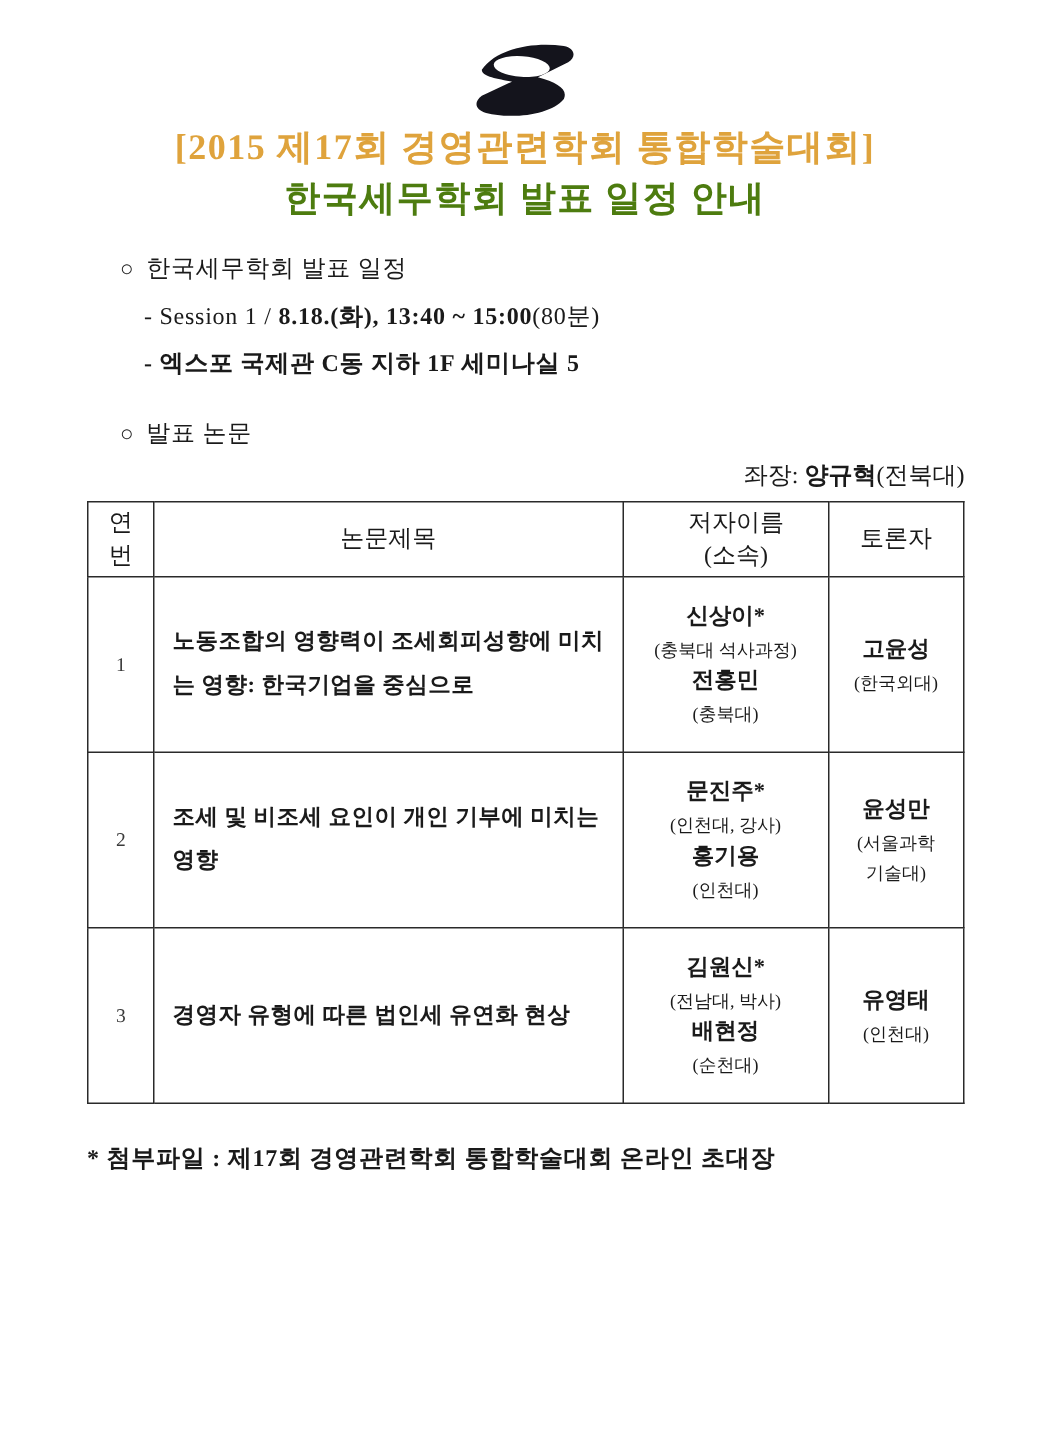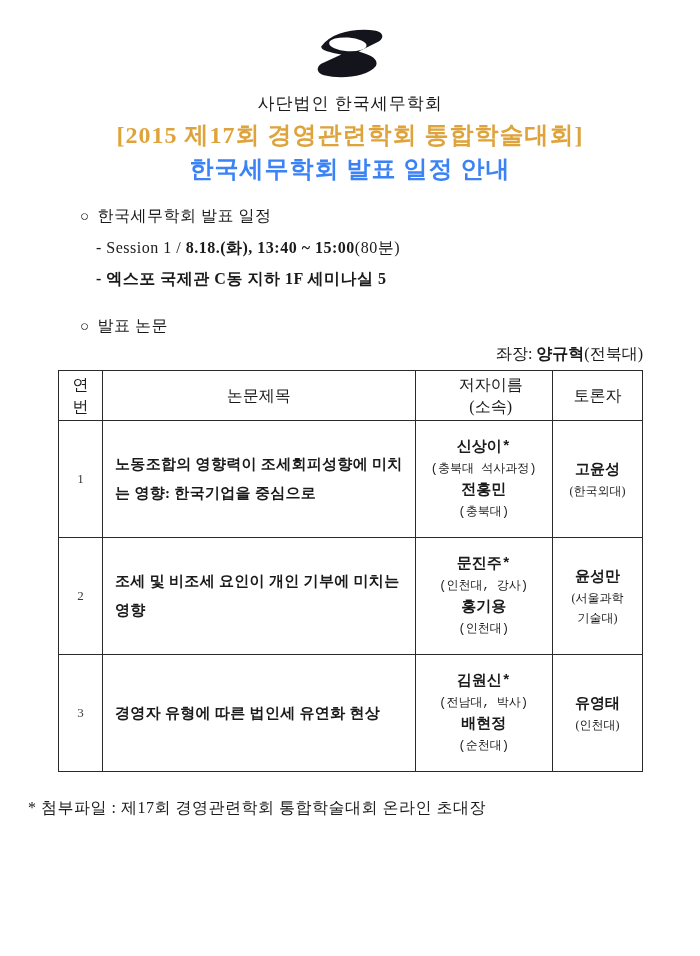--- a/index.html
+++ b/index.html
@@ -33,41 +33,40 @@
   }
   .schedule-table td { border:1px solid #2a2a2a; vertical-align:middle; }
   .col-no { width:43px; }
   .col-title { width:305px; }
   .col-author { width:134px;padding-left:14px; }
   .col-disc { width:88px; }
   .th-cell { height:50px; text-align:center; font-size:16px; white-space:pre-line; line-height:22px; }
   .row-cell { height:94px; }
   .no-cell { text-align:center; font-size:13px; color:#3a3a3a; }
   .title-cell { text-align:left; padding:0 10px 0 12px; font-weight:bold; font-size:15px; line-height:29px; letter-spacing:0.3px; }
-  .author-cell { text-align:center; padding:15px 0;font-family:Liberation Mono, monospace; }
+  .author-cell { text-align:center; padding:15px 0; }
   .person-name { font-weight:bold; font-size:15px; line-height:23px; }
   .person-affil { font-size:12px; line-height:20px; white-space:pre-line; }
   .disc-cell { text-align:center; }
-  .footer-note { margin-top:26px; padding-left:28px; font-weight:normal; font-size:16px; letter-spacing:0.5px; }
+  .footer-note { margin-top:26px; padding-left:58px; font-weight:bold; font-size:16px; letter-spacing:0.5px; }
 </style>
 </head>
 <body>
 
 <div class="page">
 
   <svg class="logo" viewBox="0 0 100 70" aria-hidden="true">
     <path d="M10 26 C 24 6 58 0 86 4 C 96 6 98 14 90 19 L 62 33 C 80 38 90 44 86 53 C 74 68 38 72 14 66 C 4 63 2 56 10 50 L 38 37 C 22 34 10 32 10 26 Z" fill="#14141c"></path>
     <ellipse cx="47" cy="23" rx="26" ry="9.5" fill="#ffffff" transform="rotate(4 47 23)"></ellipse>
   </svg>
 
-  <div class="org-line">사단법인 한국세무학회</div>
 
   <div class="title-block">
     <div class="accent" style="color: rgb(223, 163, 60);">[2015 제17회 경영관련학회 통합학술대회]</div>
-    <div class="accent" style="color: #3b82f6;">한국세무학회 발표 일정 안내</div>
+    <div class="accent" style="color: #4d7c0f;">한국세무학회 발표 일정 안내</div>
   </div>
 
   <div class="content">
 
 
     <div class="group">
       <div class="g-line g-head"><span class="bullet-glyph">○</span><span>한국세무학회 발표 일정</span></div>
       <div class="g-line g-item"><span>- Session 1 / </span><span class="bold">8.18.(화), 13:40 ~ 15:00</span><span>(80분)</span></div>
       <div class="g-line g-item bold">- 엑스포 국제관 C동 지하 1F 세미나실 5</div>
     </div>

